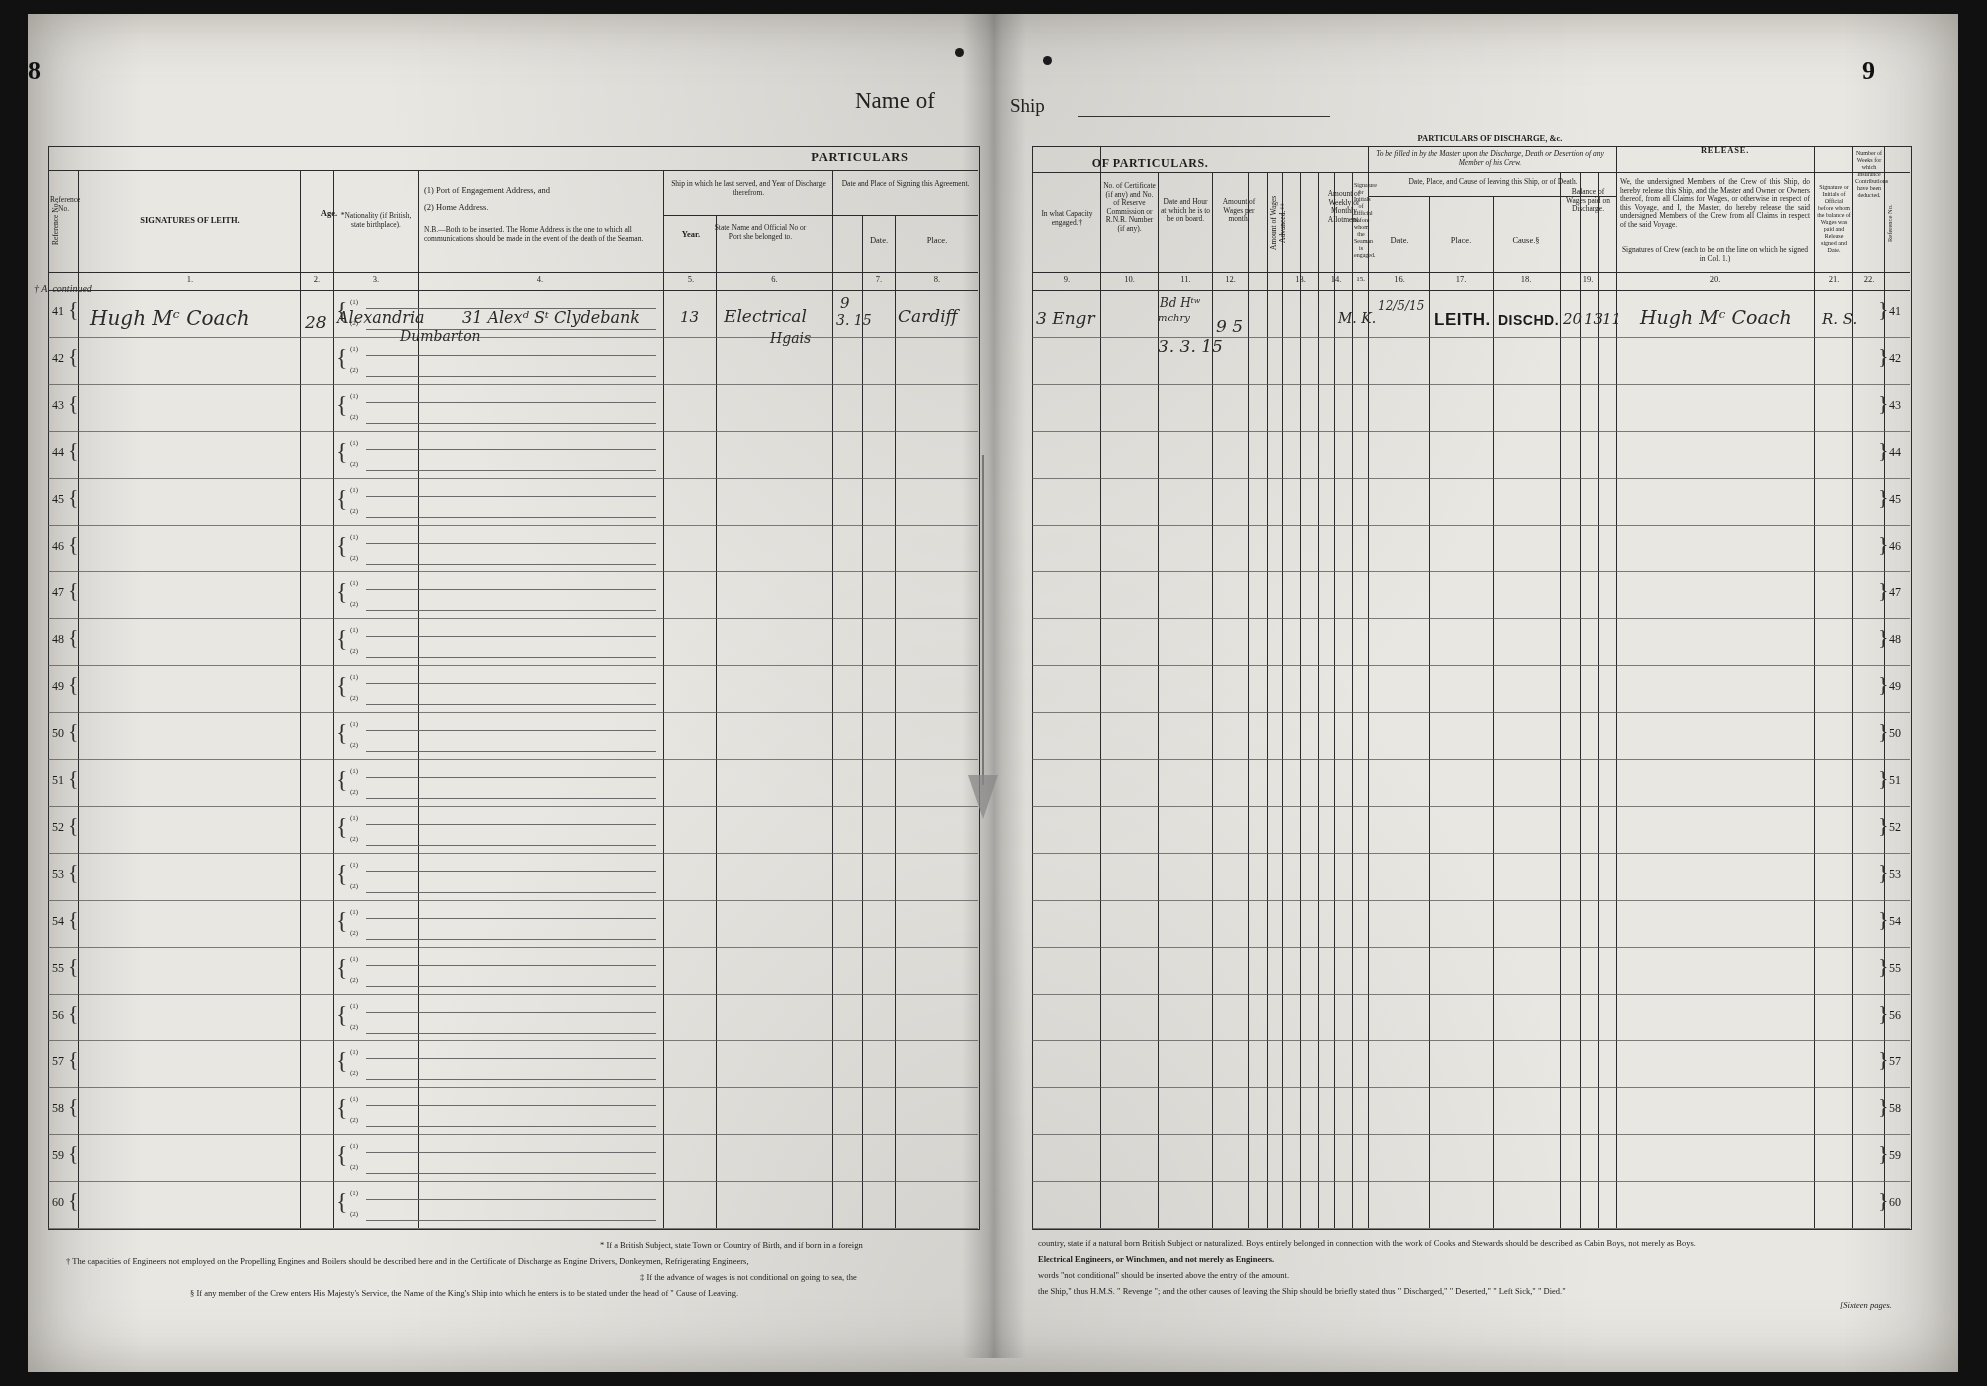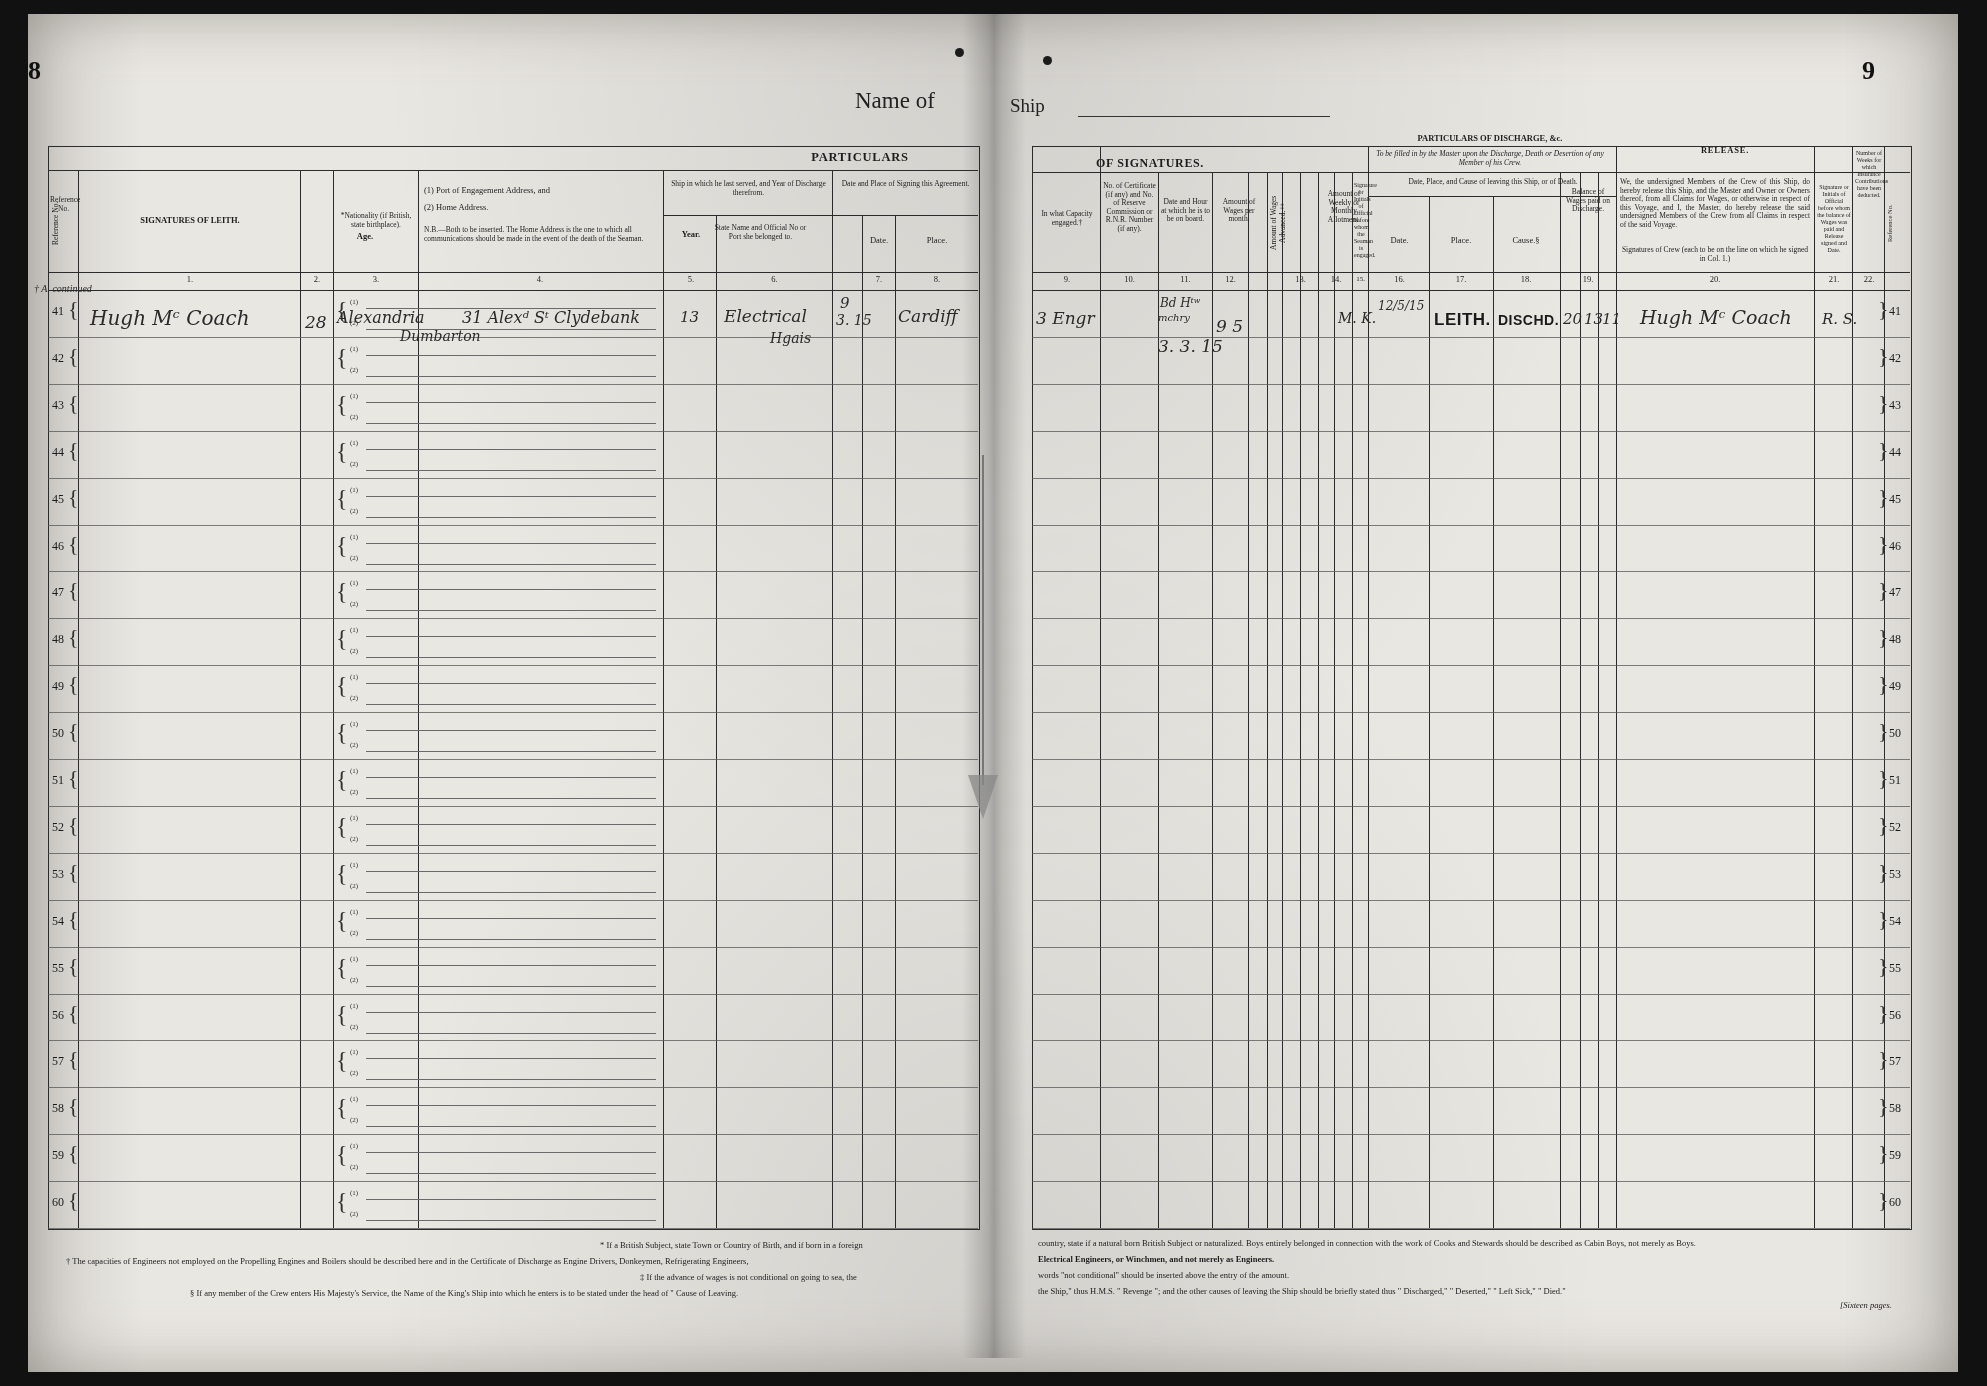--- a/index.html
+++ b/index.html
@@ -91,21 +91,21 @@
   <div class="vline" style="left:862px;top:215px;height:1013px;"></div>
   <div class="vline" style="left:895px;top:215px;height:1013px;"></div>
 
   <div class="hline" style="left:663px;top:215px;width:315px;"></div>
   <div class="hline" style="left:48px;top:272px;width:930px;"></div>
   <div class="hline" style="left:48px;top:290px;width:930px;"></div>
 
   <div class="colhead tiny" style="left:50px;top:196px;width:27px;">Reference No.</div>
   <div class="colhead tiny" style="left:52px;top:180px;width:24px;writing-mode:vertical-rl;transform:rotate(180deg);height:86px;">Reference No.</div>
   <div class="colhead tiny2 bold" style="left:84px;top:216px;width:212px;">SIGNATURES OF LEITH.</div>
-  <div class="colhead tiny2 bold" style="left:302px;top:232px;width:54px;margin-left:36px;">Age.</div>
+  <div class="colhead tiny2 bold" style="left:302px;top:209px;width:54px;">Age.</div>
   <div class="colhead tiny" style="left:336px;top:212px;width:80px;">*Nationality (if British, state birthplace).</div>
   <div class="colhead tiny2" style="left:424px;top:186px;width:234px;text-align:left;">(1) Port of Engagement Address, and</div>
   <div class="colhead tiny2" style="left:424px;top:203px;width:234px;text-align:left;">(2) Home Address.</div>
   <div class="colhead tiny" style="left:424px;top:226px;width:234px;text-align:left;">N.B.—Both to be inserted.  The Home Address is the one to which all communications should be made in the event of the death of the Seaman.</div>
   <div class="colhead tiny" style="left:666px;top:180px;width:165px;">Ship in which he last served, and Year of Discharge therefrom.</div>
   <div class="colhead tiny2 bold" style="left:666px;top:230px;width:50px;">Year.</div>
   <div class="colhead tiny" style="left:708px;top:224px;width:105px;">State Name and Official No or Port she belonged to.</div>
   <div class="colhead tiny" style="left:834px;top:180px;width:143px;">Date and Place of Signing this Agreement.</div>
   <div class="colhead tiny2" style="left:864px;top:236px;width:30px;">Date.</div>
   <div class="colhead tiny2" style="left:897px;top:236px;width:80px;">Place.</div>
@@ -114,21 +114,21 @@
   <div class="colhead tiny2" style="left:302px;top:275px;width:30px;">2.</div>
   <div class="colhead tiny2" style="left:336px;top:275px;width:80px;">3.</div>
   <div class="colhead tiny2" style="left:500px;top:275px;width:80px;">4.</div>
   <div class="colhead tiny2" style="left:666px;top:275px;width:50px;">5.</div>
   <div class="colhead tiny2" style="left:718px;top:275px;width:113px;">6.</div>
   <div class="colhead tiny2" style="left:864px;top:275px;width:30px;">7.</div>
   <div class="colhead tiny2" style="left:897px;top:275px;width:80px;">8.</div>
 
   <div class="tbl" id="rtbl" style="left:1032px;top:146px;width:878px;height:1082px;"></div>
 
-  <div class="colhead bold" style="left:1040px;top:156px;width:220px;font-size:12px;letter-spacing:.6px;">OF SIGNATURES.</div>
+  <div class="colhead bold" style="left:1040px;top:156px;width:220px;font-size:12px;letter-spacing:.6px;">OF PARTICULARS.</div>
   <div class="colhead tiny2 bold" style="left:1370px;top:134px;width:240px;">PARTICULARS OF DISCHARGE, &amp;c.</div>
   <div class="colhead tiny" style="left:1370px;top:150px;width:240px;font-style:italic;">To be filled in by the Master upon the Discharge, Death or Desertion of any Member of his Crew.</div>
   <div class="colhead tiny2 bold" style="left:1620px;top:146px;width:210px;letter-spacing:.8px;">RELEASE.</div>
 
   <div class="hline" style="left:1032px;top:172px;width:878px;"></div>
   <div class="hline" style="left:1032px;top:272px;width:878px;"></div>
   <div class="hline" style="left:1032px;top:290px;width:878px;"></div>
 
   <div class="vline" style="left:1100px;top:146px;height:1082px;"></div>
   <div class="vline" style="left:1158px;top:172px;height:1056px;"></div>

